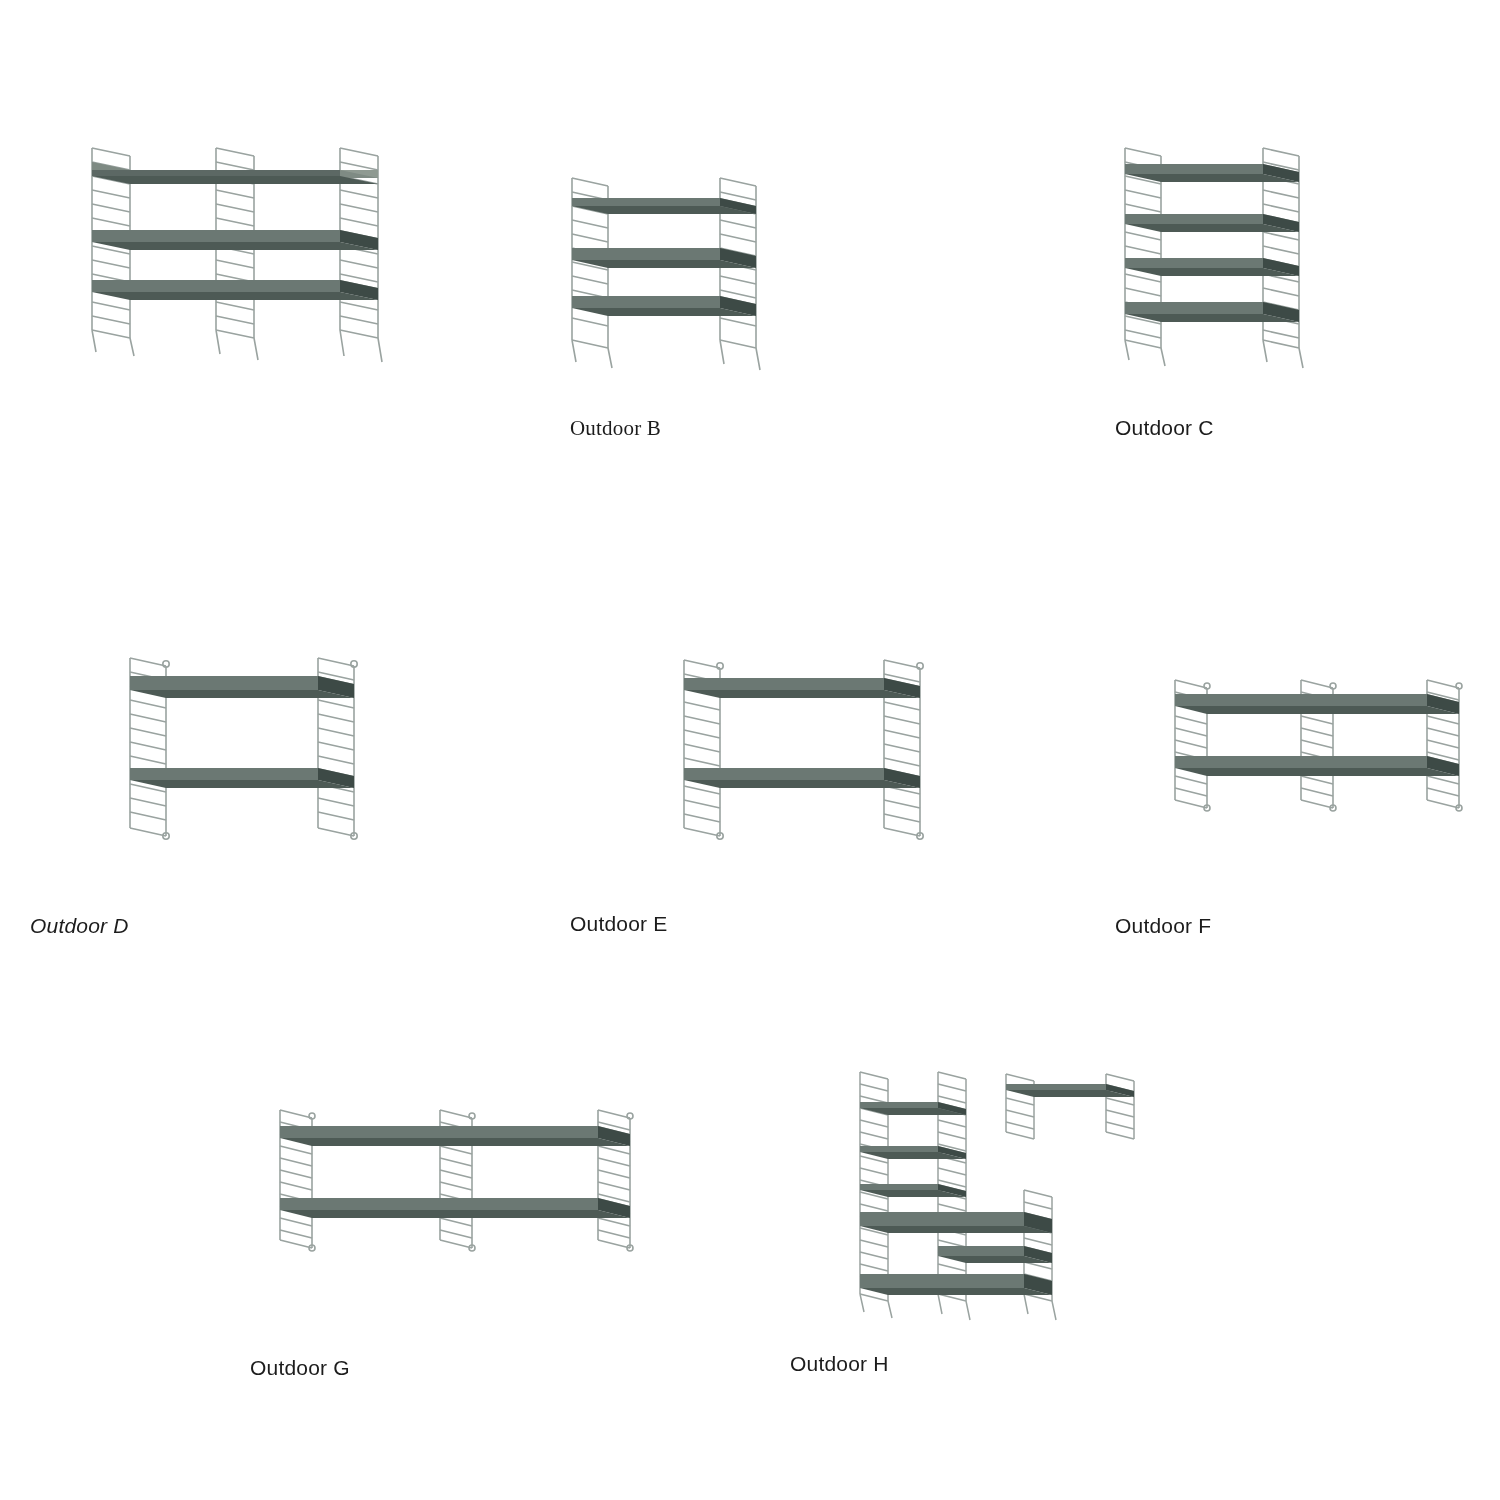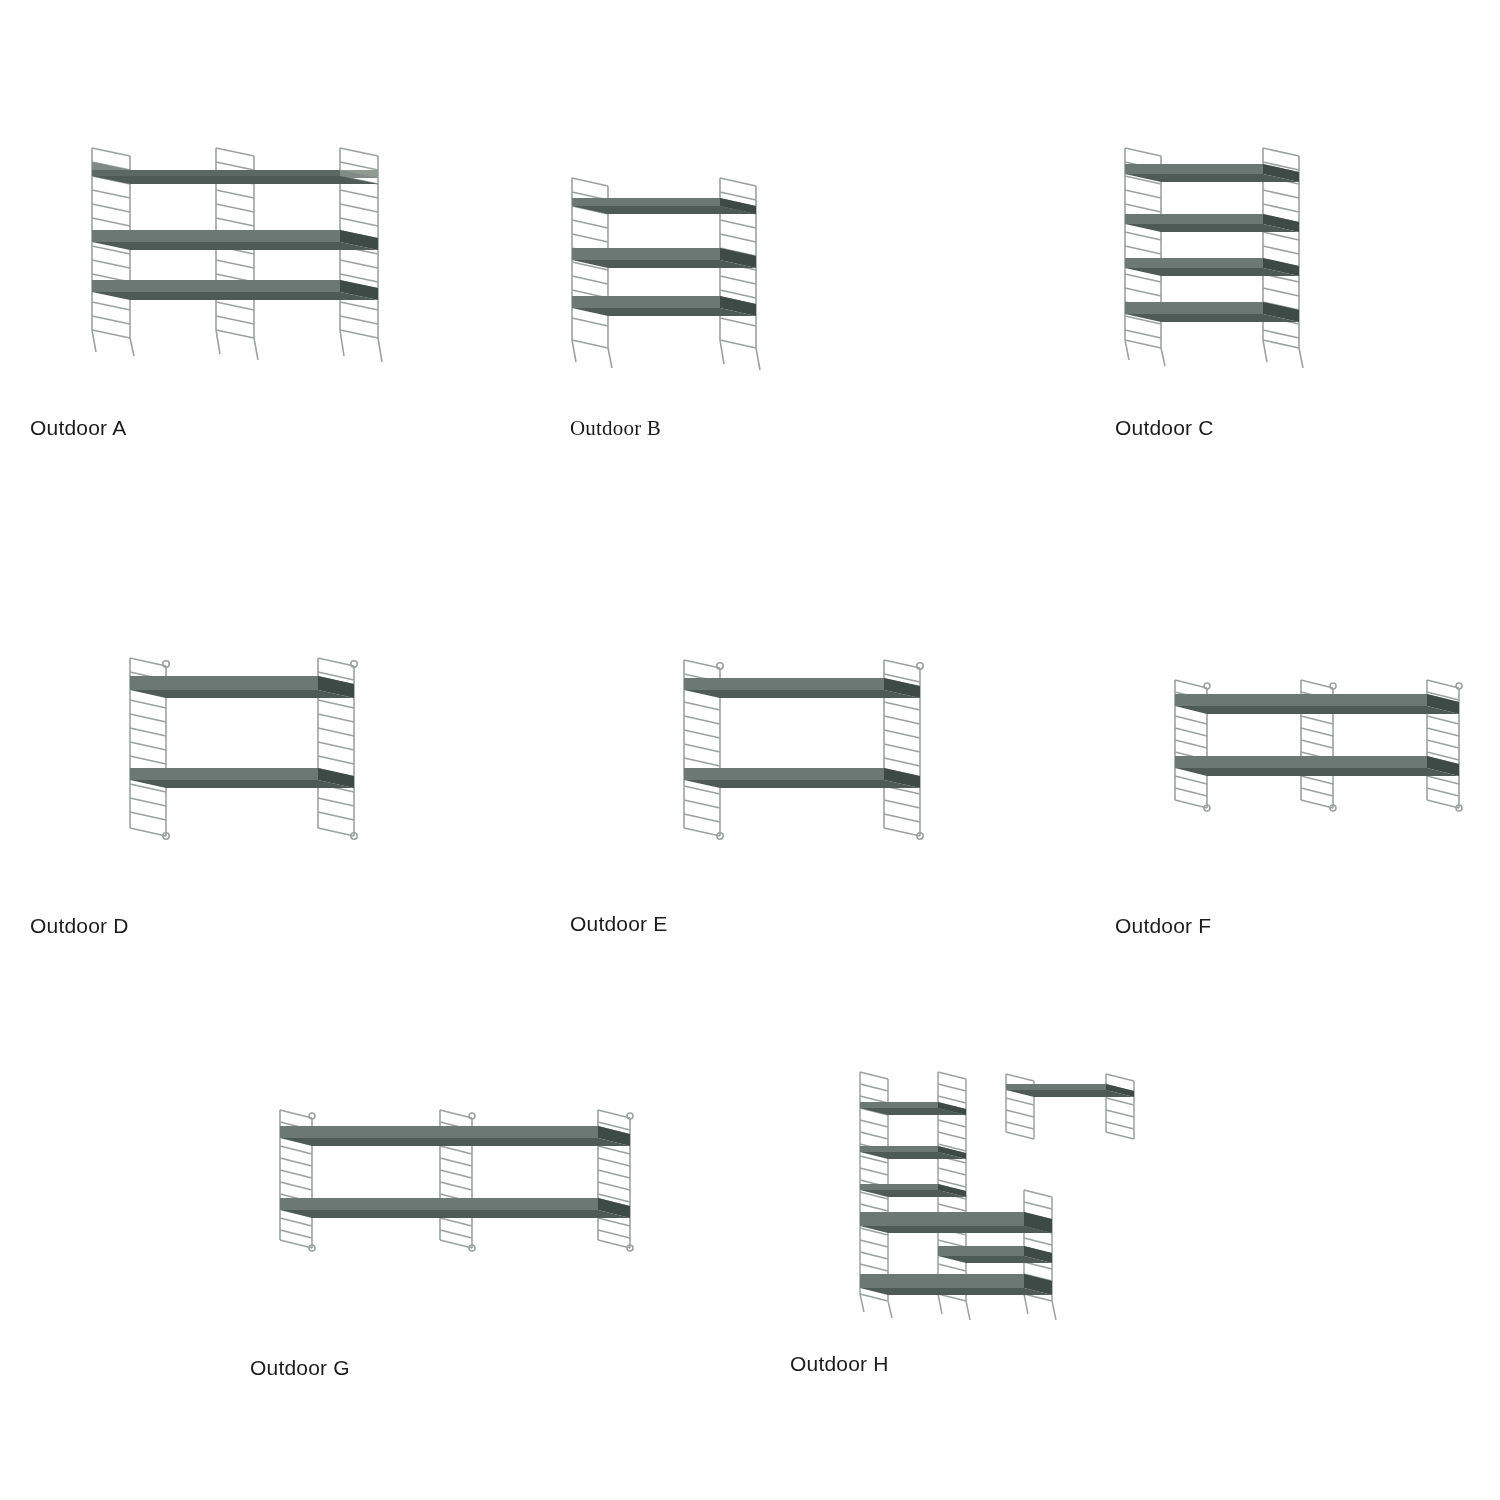--- a/index.html
+++ b/index.html
@@ -82,21 +82,20 @@
           </g>
 
           <g>
             <polygon points="62,150 310,150 348,158 100,158" fill="#8f9a92"></polygon>
             <polygon points="62,150 310,150 310,162 62,162" fill="#6b7873"></polygon>
             <polygon points="62,162 310,162 348,170 100,170" fill="#4d5a55"></polygon>
             <polygon points="310,150 348,158 348,170 310,162" fill="#3d4a46"></polygon>
           </g>
         </svg>
       </div>
-      <div class="product-label" style="margin-top:6px;">Outdoor A</div>
     </div>
 
     <div class="product-card" style="left:570px; top:130px; width:420px;">
       <div class="product-figure">
         <svg width="420" height="280" viewBox="0 0 420 280" aria-hidden="true">
           <g stroke="#9aa3a0" stroke-width="1.6" fill="none">
             <path d="M2 48 L2 210 M38 56 L38 218"></path>
             <path d="M2 48 L38 56 M2 210 L38 218"></path>
             <path d="M2 62 L38 70 M2 76 L38 84 M2 90 L38 98 M2 104 L38 112 M2 118 L38 126 M2 132 L38 140 M2 146 L38 154 M2 160 L38 168 M2 174 L38 182 M2 188 L38 196"></path>
             <path d="M2 210 L6 232 M38 218 L42 238"></path>
@@ -163,21 +162,21 @@
             <polygon points="10,172 148,172 184,180 46,180" fill="#8f9a92"></polygon>
             <polygon points="10,172 148,172 148,184 10,184" fill="#6b7873"></polygon>
             <polygon points="10,184 148,184 184,192 46,192" fill="#4d5a55"></polygon>
             <polygon points="148,172 184,180 184,192 148,184" fill="#3d4a46"></polygon>
           </g>
         </svg>
       </div>
       <div class="product-label" style="margin-top:6px;">Outdoor C</div>
     </div>
 
-    <div class="product-card" style="left:30px; top:628px; width:420px;">
+    <div class="product-card" style="left:30px; top:628px; width:420px;font-style:italic;">
       <div class="product-figure">
         <svg width="420" height="280" viewBox="0 0 420 280" aria-hidden="true">
           <g stroke="#9aa3a0" stroke-width="1.6" fill="none">
             <path d="M100 30 L100 200 M136 38 L136 208"></path>
             <path d="M100 30 L136 38 M100 200 L136 208"></path>
             <path d="M100 44 L136 52 M100 58 L136 66 M100 72 L136 80 M100 86 L136 94 M100 100 L136 108 M100 114 L136 122 M100 128 L136 136 M100 142 L136 150 M100 156 L136 164 M100 170 L136 178 M100 184 L136 192"></path>
             <circle cx="136" cy="36" r="3.2"></circle>
               <circle cx="136" cy="208" r="3.2"></circle>
             <path d="M288 30 L288 200 M324 38 L324 208"></path>
             <path d="M288 30 L324 38 M288 200 L324 208"></path>

